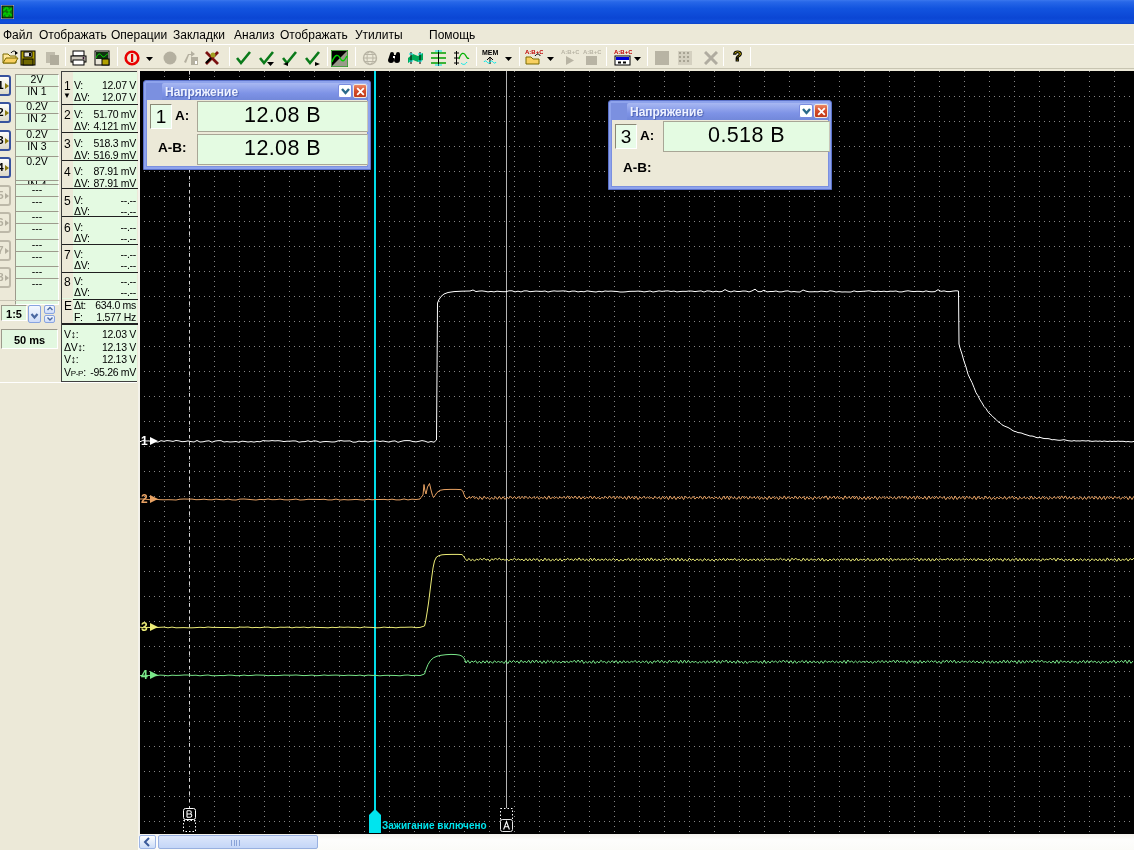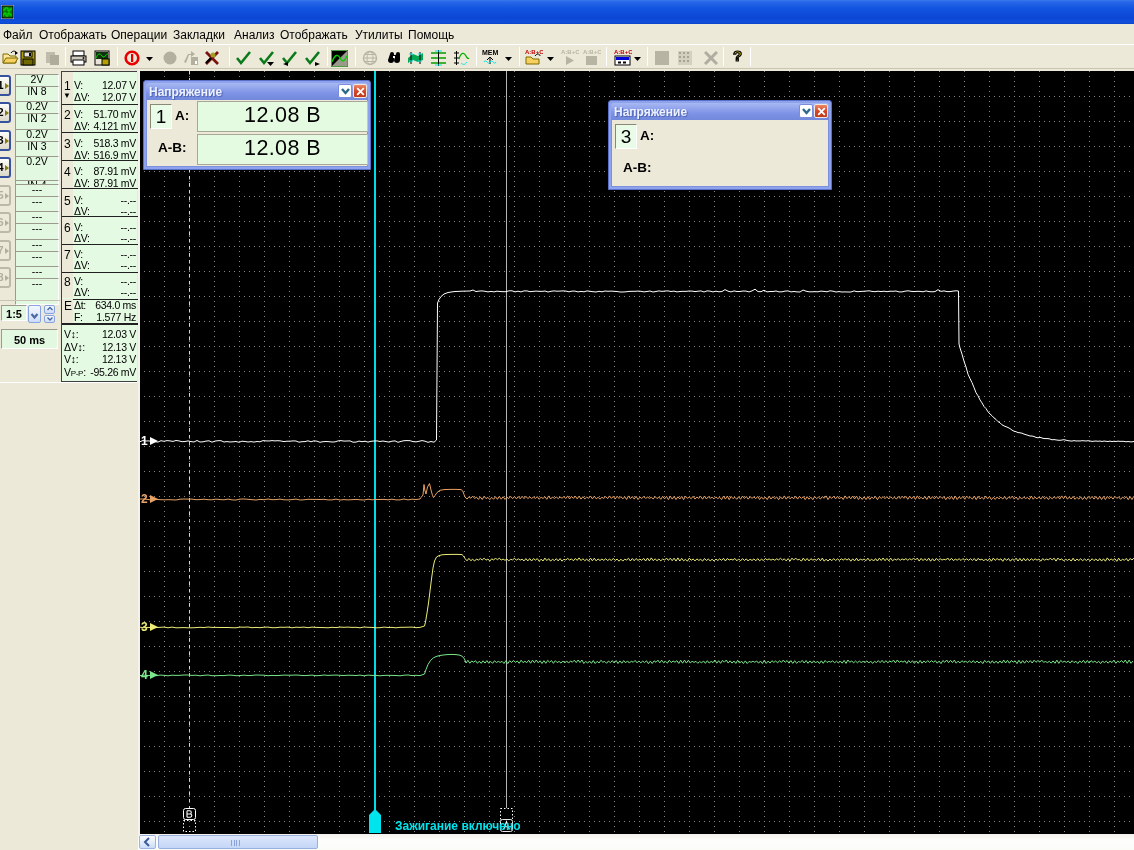--- a/index.html
+++ b/index.html
@@ -36,21 +36,21 @@
 .tri { position:absolute; left:1px; top:19px; font-size:8px; transform:translateZ(0); }
 #vsep { position:absolute; left:138px; top:69px; width:2px; height:765px; background:#f4f2ea; }
 #plotwrap { position:absolute; left:140px; top:71px; width:994px; height:763px; }
 .chlab { position:absolute; font-size:12px; font-weight:bold; line-height:14px; transform:translateZ(0); }
 #scroll { transform:translateZ(0); position:absolute; left:138px; top:834px; width:996px; height:16px; background:linear-gradient(#f2f1ec,#fdfdfc 40%,#fbfbf8); }
 .sbtn { position:absolute; left:1px; top:1px; width:17px; height:14px; background:linear-gradient(#fdfefe,#cbdcf8); border:1px solid #9cb4e4; border-radius:2px; }
 .sthumb { position:absolute; left:20px; top:1px; width:160px; height:14px; background:linear-gradient(#dce6fb,#c4d6f7); border:1px solid #98b0e0; border-radius:2px; }
 .grip { position:absolute; left:72px; top:4px; width:9px; height:6px;
   background:repeating-linear-gradient(to right,#8aa4d8 0,#8aa4d8 1px,transparent 1px,transparent 2.5px); }
 .fw { transform:translateZ(0); position:absolute; height:90px; border:1px solid #5a70c8; border-radius:3px 3px 0 0; background:#7b90e0; box-shadow:inset 0 0 0 2px #8ea3ec; }
-.fwt { position:absolute; left:2px; top:2px; right:2px; height:17px; background:linear-gradient(#a8b8f2,#7e93e6 60%,#7288da); border-radius:2px 2px 0 0; }
+.fwt { position:absolute; left:18px; top:2px; right:2px; height:17px; background:linear-gradient(#a8b8f2,#7e93e6 60%,#7288da); border-radius:2px 2px 0 0; }
 .fwtt { transform:translateZ(0); position:absolute; left:3px; top:2px; font-size:12px; font-weight:bold; color:#eef2ff; text-shadow:1px 1px 1px #4a5fb0; }
 .fwb1 { position:absolute; right:16px; top:1px; width:14px; height:14px; background:#fff; border:1px solid #7a8ce0; border-radius:2px; }
 .fwb2 { position:absolute; right:1px; top:1px; width:14px; height:14px; background:linear-gradient(#ec8866,#d44a28 50%,#c03a1a); border:1px solid #f0e8e0; border-radius:2px; }
 .fwbody { position:absolute; left:3px; top:19px; right:3px; bottom:3px; background:#ece9d8; }
 .numbox { position:absolute; left:3px; top:4px; width:22px; height:25px; background:rgba(232,252,232,0.99); transform:translateZ(0); border-top:1px solid #8a8876; border-left:1px solid #8a8876; border-bottom:1px solid #fff; border-right:1px solid #fff; font-size:19px; text-align:center; line-height:24px; color:#000; }
 .lblA { transform:translateZ(0); position:absolute; left:28px; top:8px; font-size:13.5px; font-weight:bold; color:#000; }
 .lblAB { transform:translateZ(0); position:absolute; left:11px; top:40px; font-size:13.5px; font-weight:bold; color:#000; }
 .bigf { position:absolute; height:31px; background:rgba(228,251,226,0.99); transform:translateZ(0); border:1px solid #a8a696; border-right:1px solid #c8c6b6; font-size:21.5px; color:#000; text-align:center; line-height:27px; letter-spacing:0.4px; }
 </style></head>
 <body>
@@ -63,21 +63,21 @@
     </svg>
 </div>
 <div id="menubar">
     <span class="mi" style="left:3px">Файл</span>
     <span class="mi" style="left:39px">Отображать</span>
     <span class="mi" style="left:111px">Операции</span>
     <span class="mi" style="left:173px">Закладки</span>
     <span class="mi" style="left:234px">Анализ</span>
     <span class="mi" style="left:280px">Отображать</span>
     <span class="mi" style="left:355px">Утилиты</span>
-    <span class="mi" style="left:408px">Помощь</span>
+    <span class="mi" style="left:429px">Помощь</span>
   </div>
 <div id="toolbar">
     <div class="tbi" style="left:2px;top:5px">
       <svg width="17" height="16">
         <path d="M1 13 L1 4 L6 4 L8 6 L14 6 L14 13 Z" fill="#ffe89a" stroke="#7a6a00"></path>
         <path d="M1 13 L4 8 L16 8 L13 13 Z" fill="#f8d060" stroke="#7a6a00"></path>
         <path d="M9 3 C11 0 14 1 14 3" fill="none" stroke="#000"></path>
         <polygon points="13,1 16,3 13,5" fill="#000"></polygon>
       </svg>
     </div>
@@ -294,21 +294,21 @@
     </div>
     <div class="tsep" style="left:723px"></div>
     <div class="tbi" style="left:733px;top:2px">
       <div class="qm">?</div>
     </div>
     <div class="tsep" style="left:750px"></div>
   </div>
 <div id="leftpanel">
     <div class="chb" style="top:6px">1<span class="ar"></span></div>
     <div class="fld" style="top:5px">2V</div>
-    <div class="fld" style="top:17px">IN 8</div>
+    <div class="fld" style="top:17px">IN 1</div>
     <div class="chb" style="top:33px">2<span class="ar"></span></div>
     <div class="fld" style="top:32px">0.2V</div>
     <div class="fld" style="top:44px">IN 2</div>
     <div class="chb" style="top:61px">3<span class="ar"></span></div>
     <div class="fld" style="top:60px">0.2V</div>
     <div class="fld" style="top:72px">IN 3</div>
     <div class="chb" style="top:88px">4<span class="ar"></span></div>
     <div class="fld" style="top:87px">0.2V</div>
     <div class="fld" style="top:111px">IN 4</div>
     <div class="chb dis" style="top:116px">5<span class="ar gray"></span></div>
@@ -530,21 +530,21 @@
 <g>
 <rect x="43.5" y="737.5" width="12" height="11" rx="2" fill="#000" stroke="#fff"></rect>
 <path d="M47 739.8 V 746.2 M47 739.8 H49.7 A1.6 1.6 0 0 1 49.7 743 H47 M47 743 H50.2 A1.6 1.6 0 0 1 50.2 746.2 H47" stroke="#fff" fill="none" stroke-width="1.1"></path>
 <rect x="43.5" y="749.5" width="12" height="11" fill="none" stroke="#fff" stroke-dasharray="1.5,2"></rect>
 <rect x="360.5" y="737.5" width="12" height="11" fill="none" stroke="#fff" stroke-dasharray="1.5,2"></rect>
 <rect x="360.5" y="748.5" width="12" height="12" rx="2" fill="#000" stroke="#e8e8e8"></rect>
 <path d="M363.6 758.5 L366.5 750.5 L369.4 758.5 M364.7 755.7 H368.3" stroke="#fff" fill="none" stroke-width="1.1"></path>
 <polygon points="229,744 235,738 241,744 241,762 229,762" fill="#00e4ee"></polygon>
 
 </g>
-</svg><div class="chlab" style="left:1px;top:363px;color:#fff">1</div><div class="chlab" style="left:1px;top:421px;color:#e8a263">2</div><div class="chlab" style="left:1px;top:549px;color:#eded78">3</div><div class="chlab" style="left:1px;top:597px;color:#7ae88a">4</div><div class="chlab" style="left:255px;top:748px;color:#00e4ee;font-size:12px">Зажигание включено</div></div>
+</svg><div class="chlab" style="left:1px;top:363px;color:#fff">1</div><div class="chlab" style="left:1px;top:421px;color:#e8a263">2</div><div class="chlab" style="left:1px;top:549px;color:#eded78">3</div><div class="chlab" style="left:1px;top:597px;color:#7ae88a">4</div><div class="chlab" style="left:242px;top:748px;color:#00e4ee;font-size:10px">Зажигание включено</div></div>
 <div id="scroll">
     <div class="sbtn">
       <svg width="15" height="12">
         <path d="M9 2 L5 6 L9 10" fill="none" stroke="#3a5a9a" stroke-width="2"></path>
       </svg>
     </div>
     <div class="sthumb">
       <div class="grip"></div>
     </div>
   </div>
@@ -581,13 +581,14 @@
 <span class="fwb2">
         <svg width="13" height="13">
           <path d="M3.2 3.2 L9.8 9.8 M9.8 3.2 L3.2 9.8" stroke="#fff" stroke-width="1.8"></path>
         </svg>
       </span>
     </div>
 <div class="fwbody">
 <div class="numbox">3</div>
 <div class="lblA">А:</div>
 <div class="lblAB">А-В:</div>
+<div class="bigf" style="left:51px;top:1px;width:167px">0.518 В</div>
 </div>
   </div>
 </body></html>

